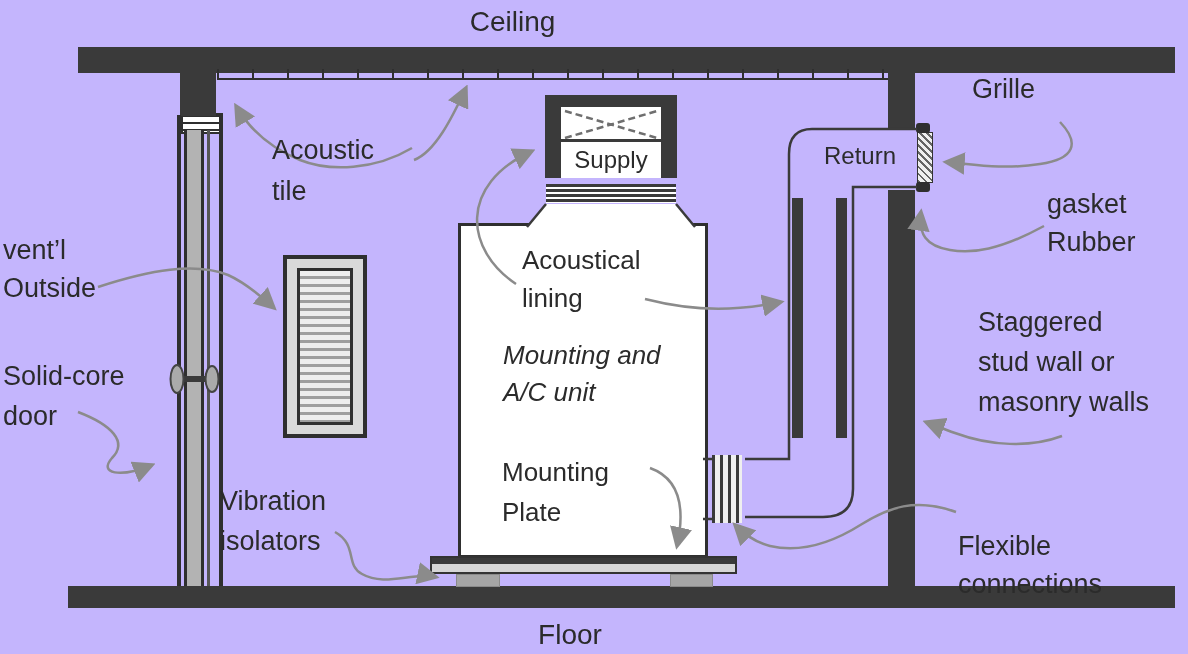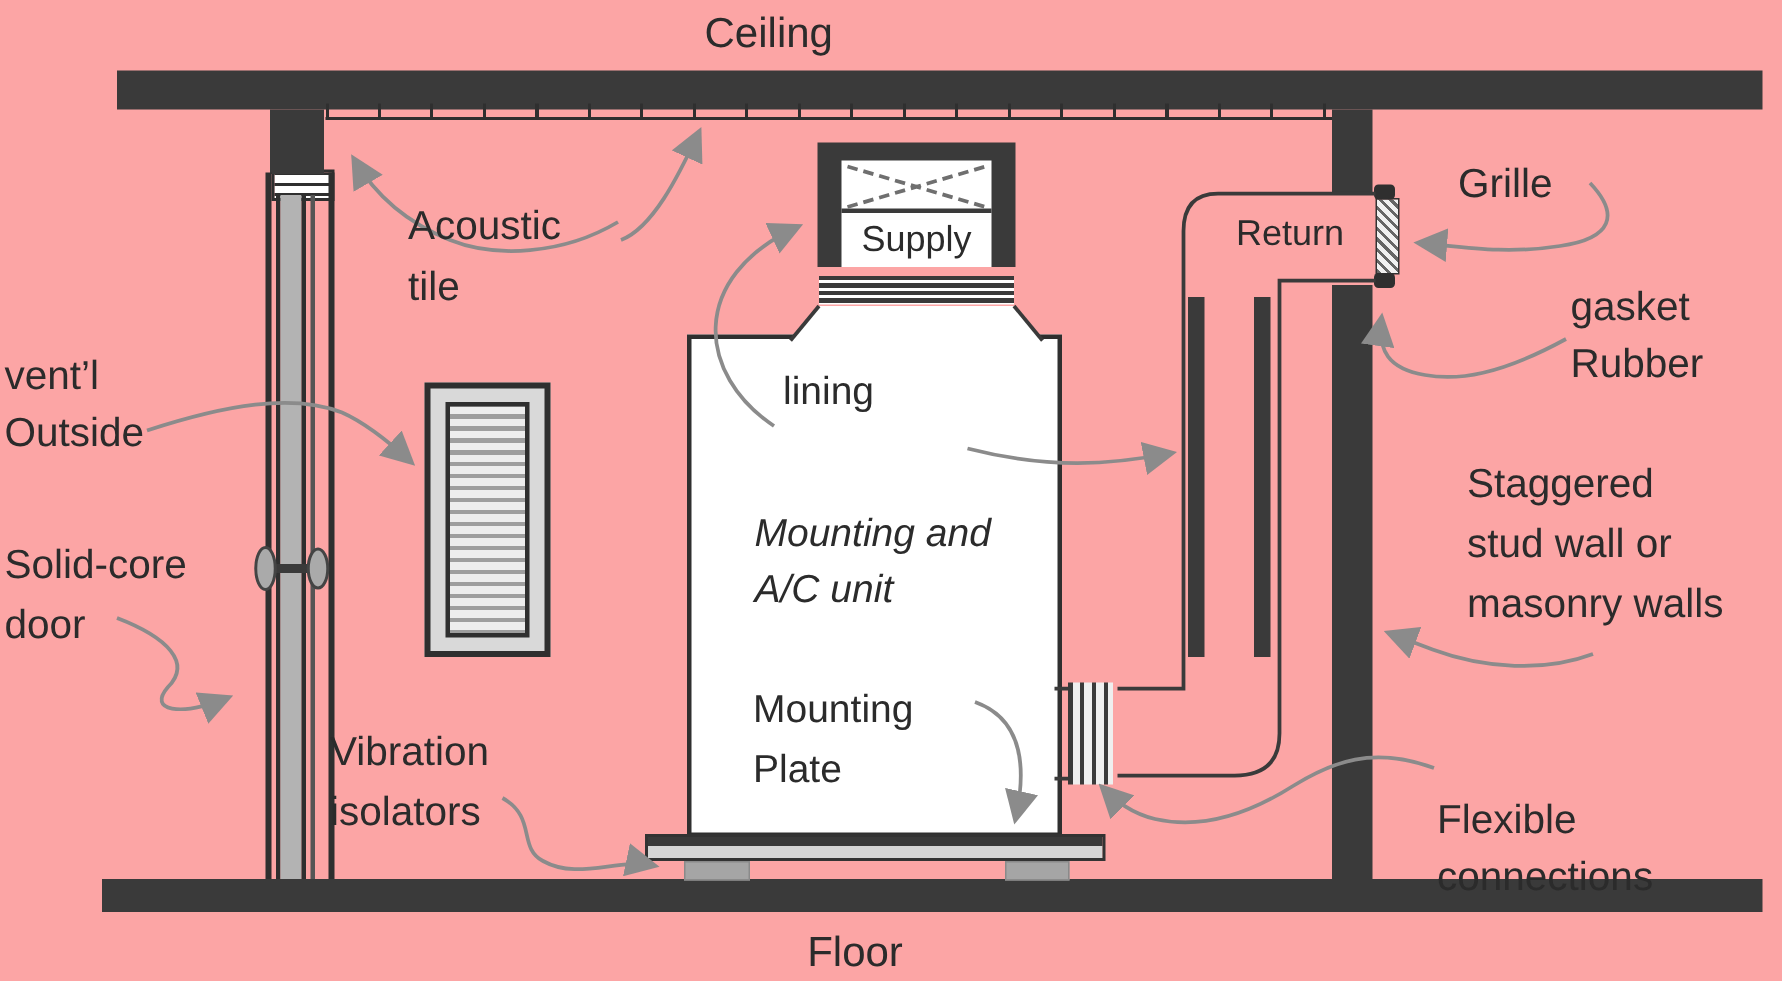--- a/index.html
+++ b/index.html
@@ -1,17 +1,17 @@
 <!DOCTYPE html>
 <html><head>
 <meta charset="utf-8">
 <style>
   html,body{margin:0;padding:0;background:#fff;}
   #canvas{
-    position:relative;width:1188px;height:654px;background:#fca5a5;
+    position:relative;width:1188px;height:654px;background:#c4b5fd;
     font-family:"Liberation Sans", sans-serif;color:#2b2b2b;overflow:hidden;
   }
   .abs{position:absolute;}
   .struct{background:#3a3a3a;}
   .lbl{position:absolute;font-size:27px;line-height:40px;color:#2b2b2b;white-space:nowrap;z-index:6;}
   .lbl span{display:block;}
   .lbl.center{text-align:center;}
   .lbl.italic{font-style:italic;}
 
   
@@ -68,21 +68,21 @@
   #gasket-bottom{left:916px;top:182px;width:14px;height:10px;background:#2f2f2f;border-radius:3px;z-index:3;}
 
   
   #ceiling-label{left:430px;top:2px;width:165px;font-size:28px;}
   #floor-label{left:500px;top:615px;width:140px;font-size:28px;}
   #acoustic-tile-label{left:272px;top:130px;line-height:41px;}
   #outside-vent-label{left:3px;top:231px;line-height:38px;}
   #solid-core-label{left:3px;top:356px;line-height:40px;}
   #vibration-label{left:220px;top:481px;line-height:40px;}
   #return-label{left:808px;top:141px;width:104px;font-size:24px;line-height:30px;}
-  #grille-title{left:972px;top:102px;}
+  #grille-title{left:972px;top:69px;}
   #rubber-gasket-label{left:1047px;top:185px;line-height:38px;}
   #staggered-label{left:978px;top:302px;line-height:40px;}
   #flexible-label{left:958px;top:487px;line-height:38px;margin-top:40px;}
   #acoustical-lining-label{left:522px;top:241px;font-size:26px;line-height:38px;}
   #furnace-label{left:503px;top:337px;font-size:26px;line-height:37px;}
   #mounting-label{left:502px;top:452px;font-size:26px;line-height:40px;}
 
   #overlay{position:absolute;left:0;top:0;width:1188px;height:654px;z-index:5;}
   .duct{fill:none;stroke:#3a3a3a;stroke-width:2.5;}
   .arrow{fill:none;stroke:#8b8b8b;stroke-width:2.5;}
@@ -200,20 +200,21 @@
   <div class="lbl" id="staggered-label">
     <span>Staggered</span>
     <span>stud wall or</span>
     <span>masonry walls</span>
   </div>
   <div class="lbl" id="flexible-label">
     <span>Flexible</span>
     <span>connections</span>
   </div>
   <div class="lbl" id="acoustical-lining-label">
+    <span>Acoustical</span>
     <span>lining</span>
   </div>
   <div class="lbl italic" id="furnace-label">
     <span>Mounting and</span>
     <span>A/C unit</span>
   </div>
   <div class="lbl" id="mounting-label">
     <span>Mounting</span>
     <span>Plate</span>
   </div>

